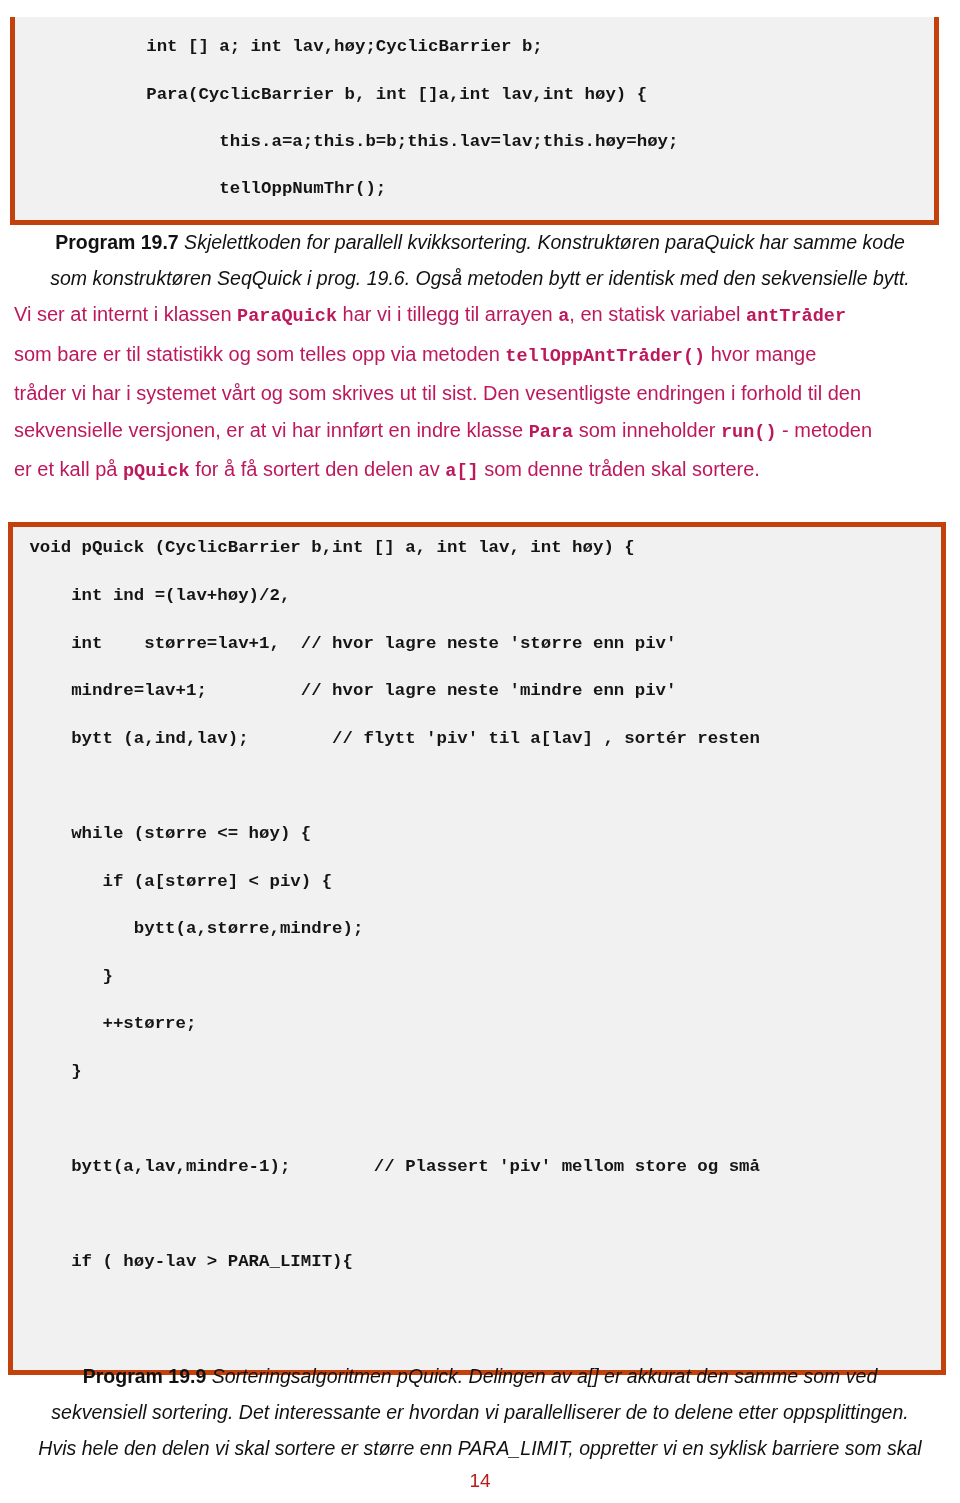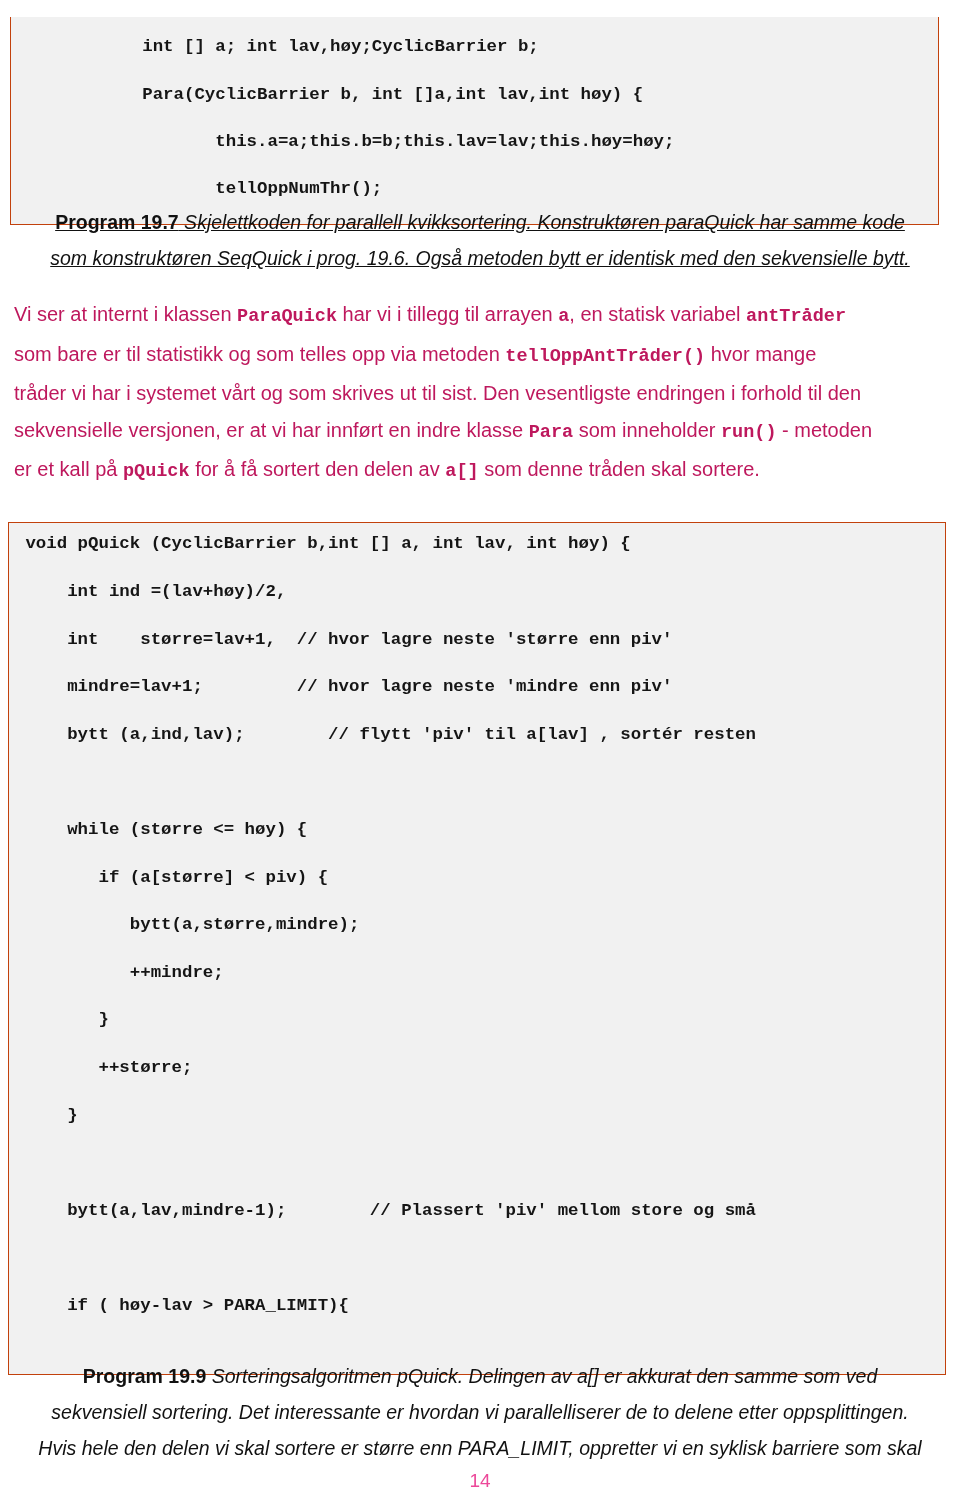--- a/index.html
+++ b/index.html
@@ -19,21 +19,21 @@
   .page {
     position: relative;
     width: 960px;
     height: 1503px;
     box-sizing: border-box;
   }
 
   
   .code-block {
     background: #f1f1f1;
-    border: 1px solid #c2410c;
+    border: 5px solid #c2410c;
     box-sizing: border-box;
     font-family: "Liberation Mono", "DejaVu Sans Mono", monospace;
     font-weight: bold;
     color: #151515;
     white-space: pre;
     overflow: hidden;
   }
 
   #code-block-top {
     position: absolute;
@@ -73,21 +73,21 @@
     font-style: italic;
     font-size: 19.5px;
     line-height: 36px;
     color: #111111;
   }
   .caption .cap-label {
     font-weight: bold;
     font-style: normal;
   }
 
-  #caption-top { top: 204px; text-decoration: underline; }
+  #caption-top { top: 224px; }
   #caption-bottom { top: 1358px; }
 
   .cap-line {
     display: block;
     white-space: nowrap;
   }
 
   
   #body-paragraph {
     position: absolute;
@@ -109,21 +109,21 @@
   }
 
   
   #page-footer {
     position: absolute;
     left: 0;
     top: 1470px;
     width: 960px;
     text-align: center;
     font-size: 19px;
-    color: #ec4899;
+    color: #b91c1c;
   }
 </style>
 </head>
 <body>
 
 <div class="page">
 
   <pre class="code-block" id="code-block-top"><span class="code-line">            int [] a; int lav,høy;CyclicBarrier b;</span>
 <span class="code-line">            Para(CyclicBarrier b, int []a,int lav,int høy) {</span>
 <span class="code-line">                   this.a=a;this.b=b;this.lav=lav;this.høy=høy;</span>
@@ -150,21 +150,20 @@
 
   <pre class="code-block" id="code-block-main"><span class="code-line"> void pQuick (CyclicBarrier b,int [] a, int lav, int høy) {</span>
 <span class="code-line">     int ind =(lav+høy)/2,</span>
 <span class="code-line">     int    større=lav+1,  // hvor lagre neste 'større enn piv'</span>
 <span class="code-line">     mindre=lav+1;         // hvor lagre neste 'mindre enn piv'</span>
 <span class="code-line">     bytt (a,ind,lav);        // flytt 'piv' til a[lav] , sortér resten</span>
 <span class="code-line">&nbsp;</span>
 <span class="code-line">     while (større &lt;= høy) {</span>
 <span class="code-line">        if (a[større] &lt; piv) {</span>
 <span class="code-line">           bytt(a,større,mindre);</span>
-<span class="code-line">           ++mindre;</span>
 <span class="code-line">        }</span>
 <span class="code-line">        ++større;</span>
 <span class="code-line">     }</span>
 <span class="code-line">&nbsp;</span>
 <span class="code-line">     bytt(a,lav,mindre-1);        // Plassert 'piv' mellom store og små</span>
 <span class="code-line">&nbsp;</span>
 <span class="code-line">     if ( høy-lav &gt; PARA_LIMIT){</span>
 
 
 

